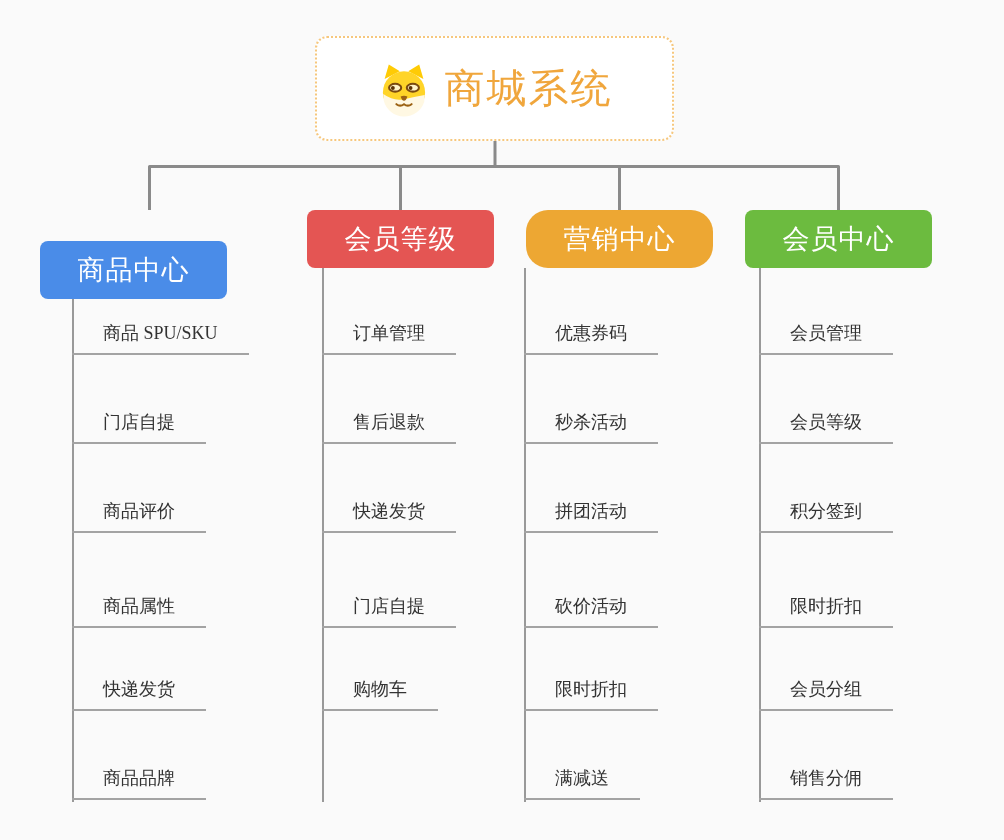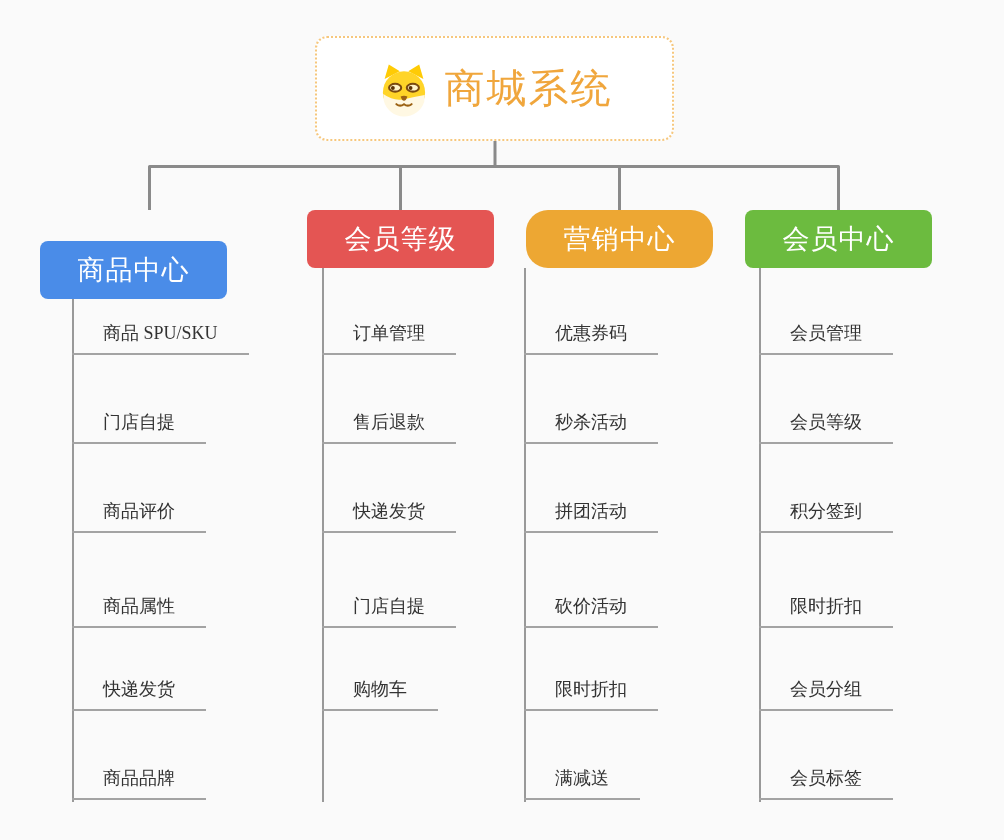--- a/index.html
+++ b/index.html
@@ -140,16 +140,16 @@
     <div class="leaf leaf-5">满减送</div>
   </div>
 
   <div class="column pos-c3">
     <div class="spine"></div>
     <div class="leaf leaf-0">会员管理</div>
     <div class="leaf leaf-1">会员等级</div>
     <div class="leaf leaf-2">积分签到</div>
     <div class="leaf leaf-3">限时折扣</div>
     <div class="leaf leaf-4">会员分组</div>
-    <div class="leaf leaf-5">会员标签</div>
+    <div class="leaf leaf-5">销售分佣</div>
   </div>
 
 </div>
 
 </body></html>

